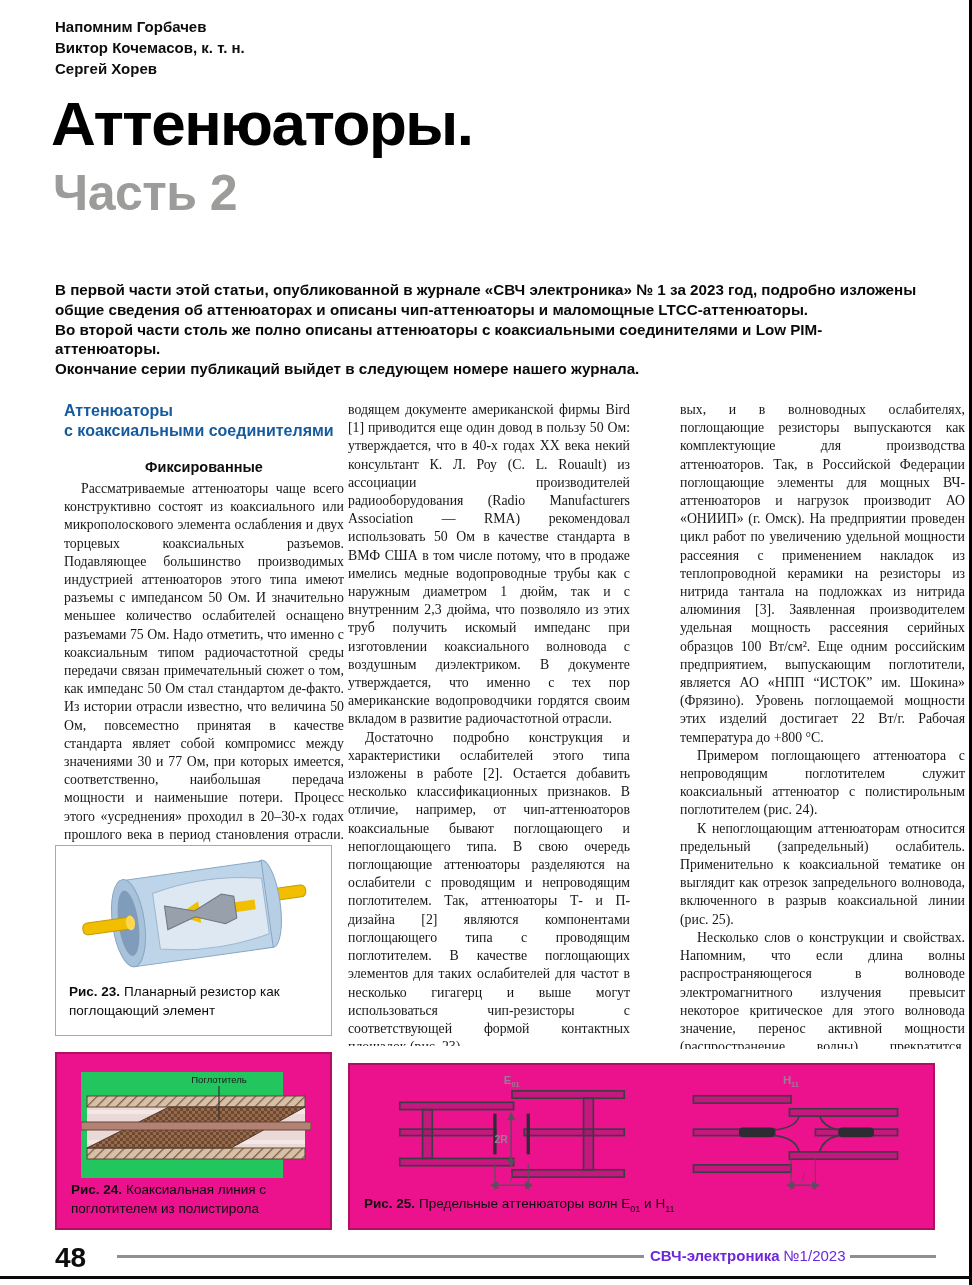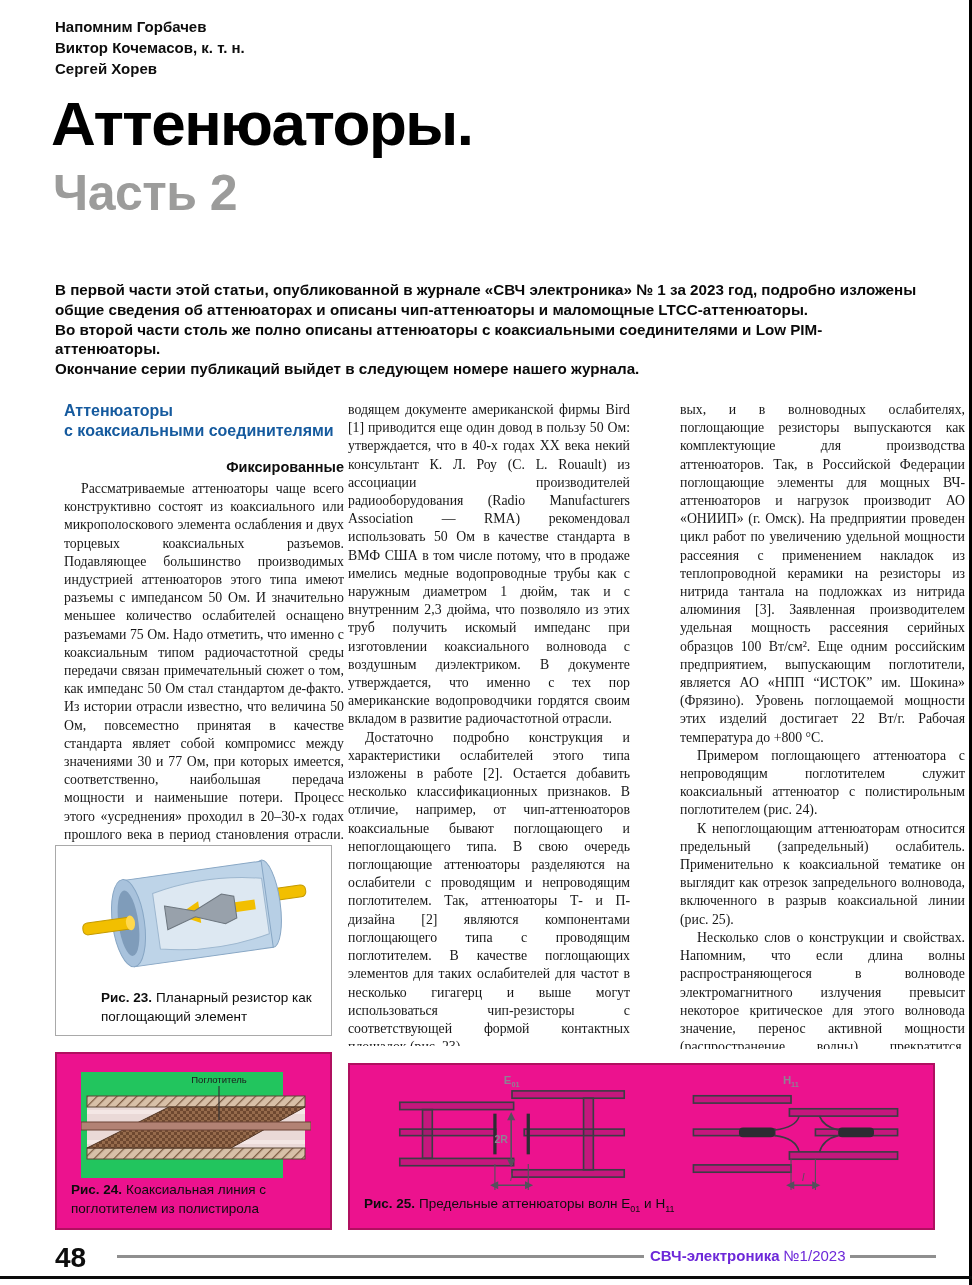--- a/index.html
+++ b/index.html
@@ -18,28 +18,28 @@
   .col { position:absolute; top:401px; text-align:justify; font-family:"Liberation Serif", serif;
          font-size:13.8px; line-height:18.2px; color:#161616; overflow:hidden; }
   .col-1 { left:48px;  width:280px; height:446px;margin-left:16px; }
   .col-2 { left:348px; width:282px; height:645px; }
   .col-3 { left:650px; width:285px; height:648px;margin-left:30px; }
   .col p { margin:0; }
   .col p.indent { text-indent:17px; }
   .blue-heading { font-family:"Liberation Sans", sans-serif; font-weight:bold; font-size:16px; line-height:20px;
                   color:#155a9e; text-align:left; margin:0 0 17px 0; }
   .subheading   { font-family:"Liberation Sans", sans-serif; font-weight:bold; font-size:14.5px; line-height:19px;
-                  color:#0d0d0d; text-align:right; margin:0 0 3px 0; }
+                  color:#0d0d0d; text-align:center; margin:0 0 3px 0; }
   
   .fig23 { position:absolute; left:55px; top:845px; width:277px; height:191px;
            background:#fff; border:1px solid #a9a9a9; box-sizing:border-box; }
   .fig23 svg { position:absolute; left:12px; top:4px; }
   .figcap { font-family:"Liberation Sans", sans-serif; font-size:13.5px; line-height:19px; text-align:left; color:#0d0d0d; }
   .figcap .cap-label { font-weight:bold; margin-right:4px; }
-  .fig23 .figcap { position:absolute; left:13px; bottom:9px; width:230px;margin-left:32px; }
+  .fig23 .figcap { position:absolute; left:13px; bottom:15px; width:230px; }
   
   .magenta-box { position:absolute; background:#ec128e; border:2px solid #b01060; box-sizing:border-box; }
   .fig24 { left:55px; top:1052px; width:277px; height:178px; }
   .fig25 { left:348px; top:1063px; width:587px; height:167px; }
   .fig24-img { position:absolute; left:24px; top:18px; width:202px; height:106px; background:#22c55e; }
   .fig24 .figcap { position:absolute; left:14px; bottom:10px; width:250px; }
   .fig25 .figcap { position:absolute; left:14px; bottom:9px; width:560px; }
   .figcap sub { font-size:9px; }
   .fig25 svg.diag { position:absolute; top:8px; }
   .fig25 svg.diag-left  { left:22px; }

